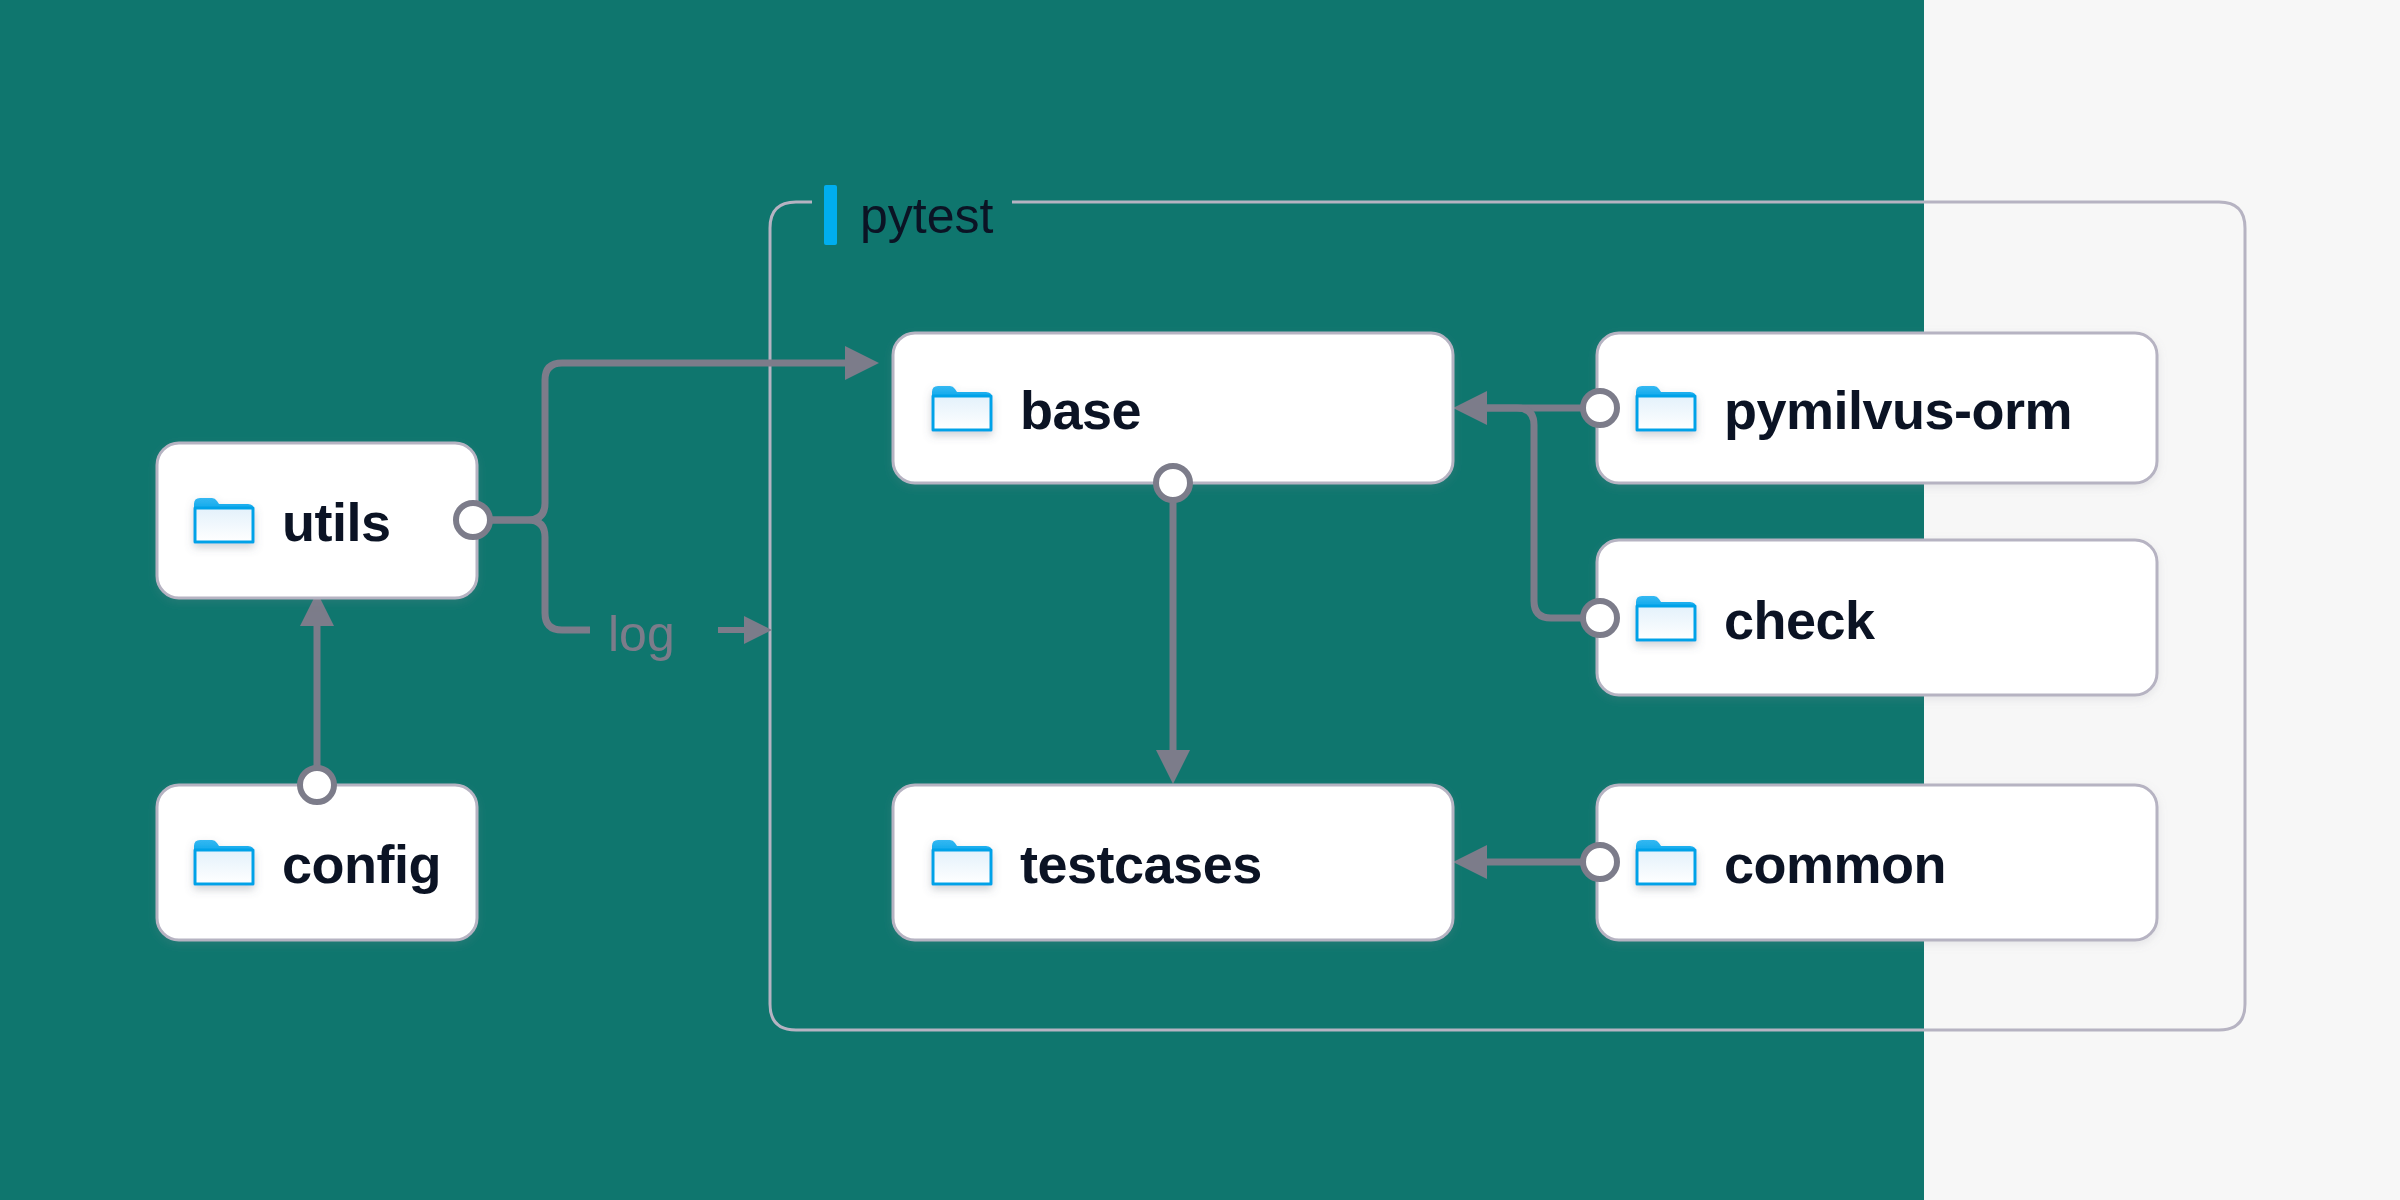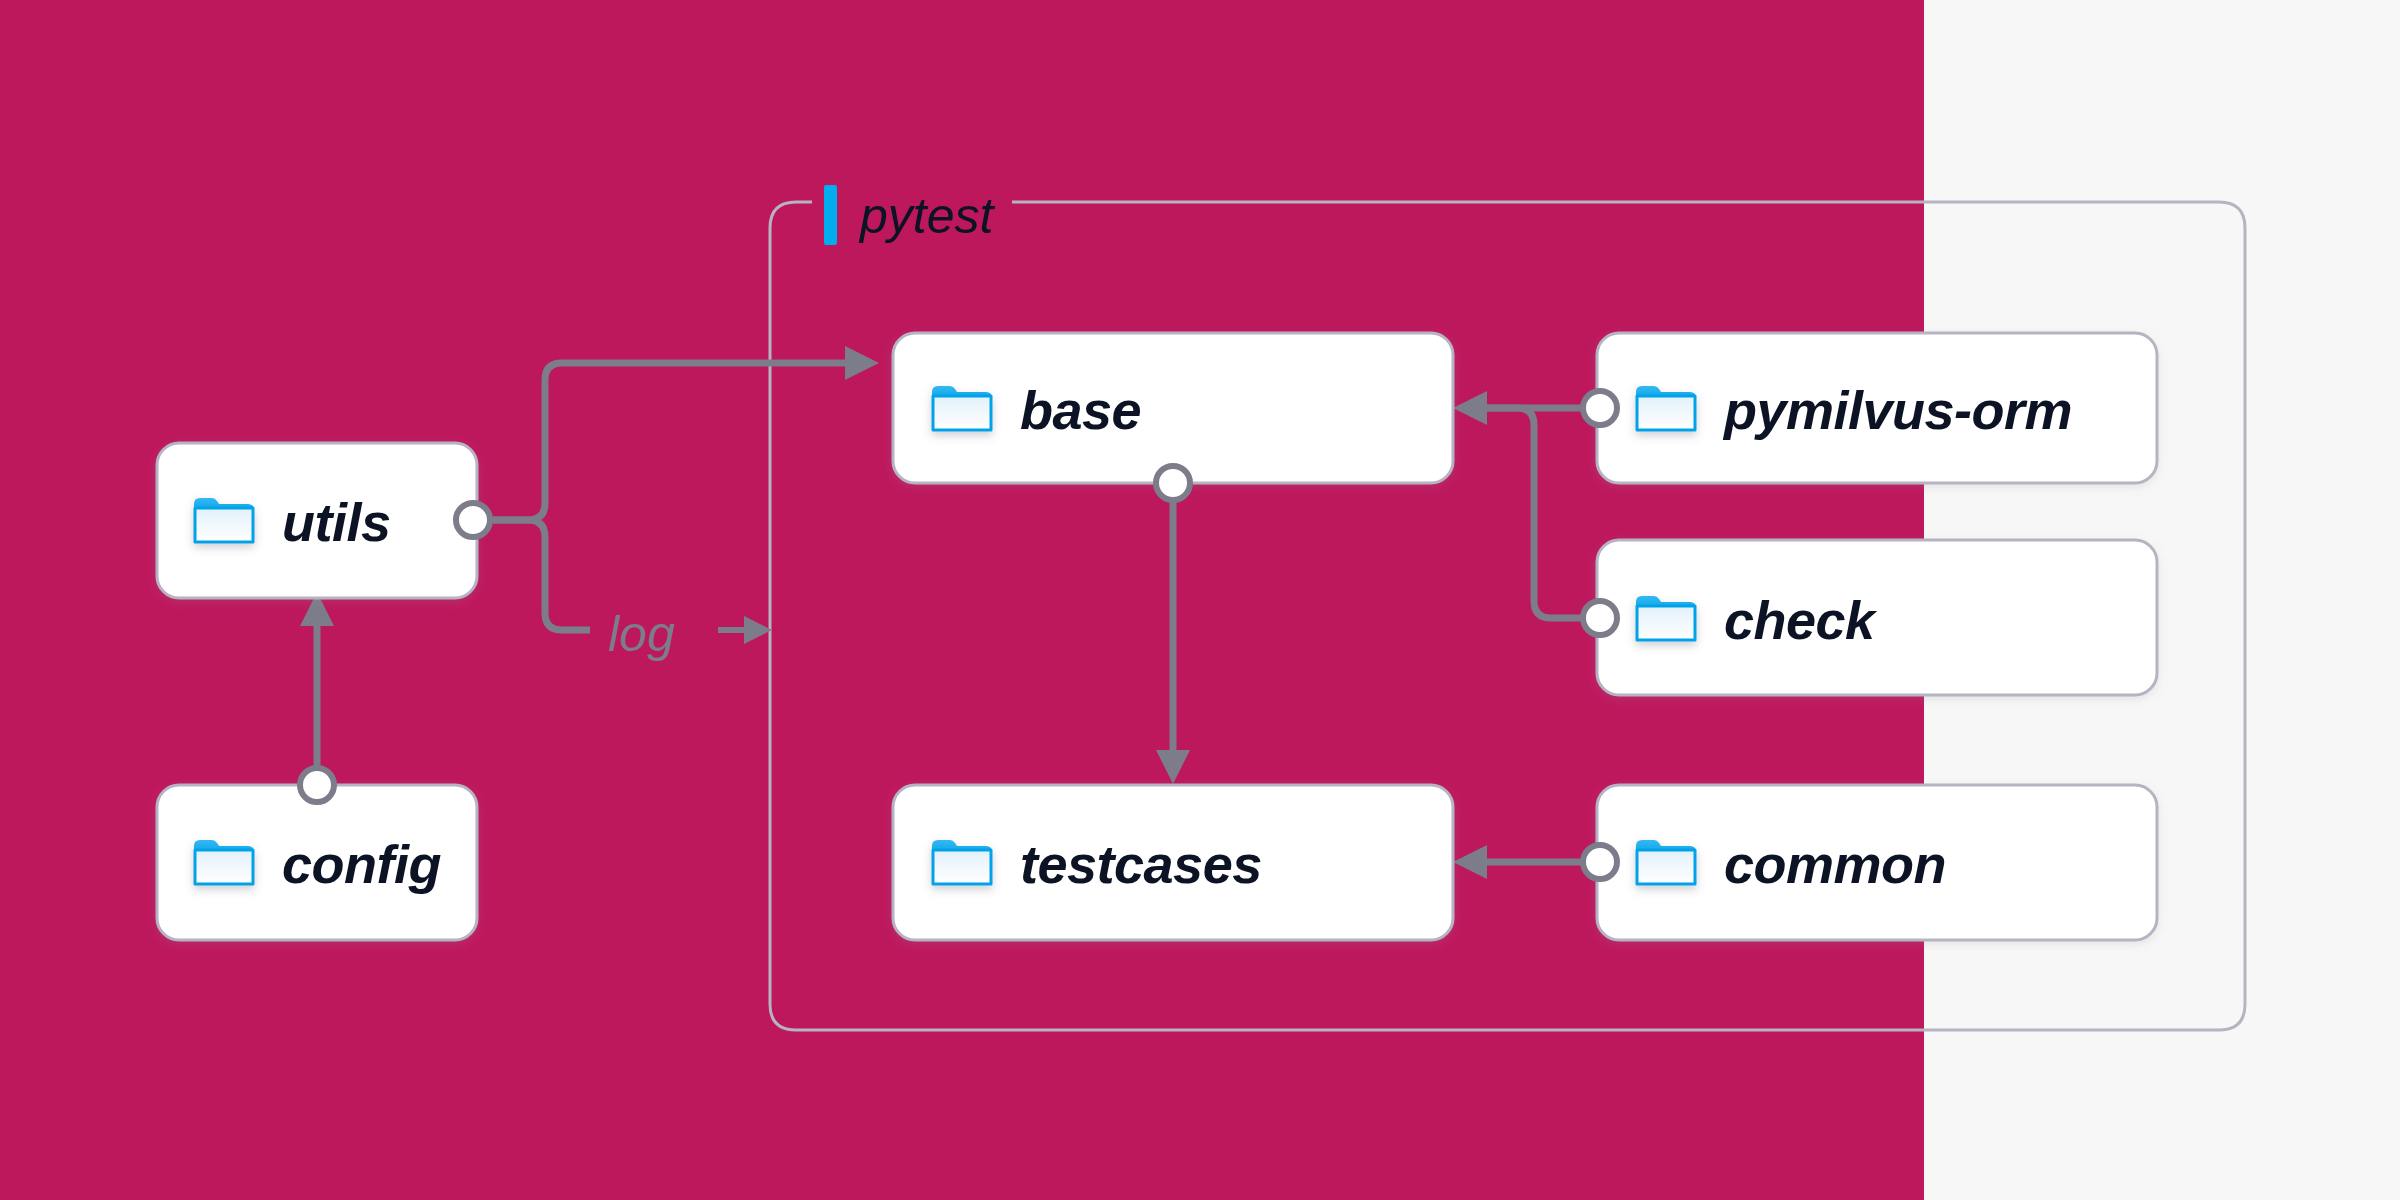--- a/index.html
+++ b/index.html
@@ -11,22 +11,21 @@
   body {
     width: 2400px;
     height: 1200px;
     font-family: "Liberation Sans", sans-serif;
     overflow: hidden;
   }
   #canvas {
     position: relative;
     width: 1924px;
     height: 1200px;
-    background: #be185d;
-    font-style: italic;
+    background: #0f766e;
   }
   svg#diagram {
     position: absolute;
     inset: 0;
     width: 2400px;
     height: 1200px;
     display: block;
   }
   .node-box {
     fill: #ffffff;

